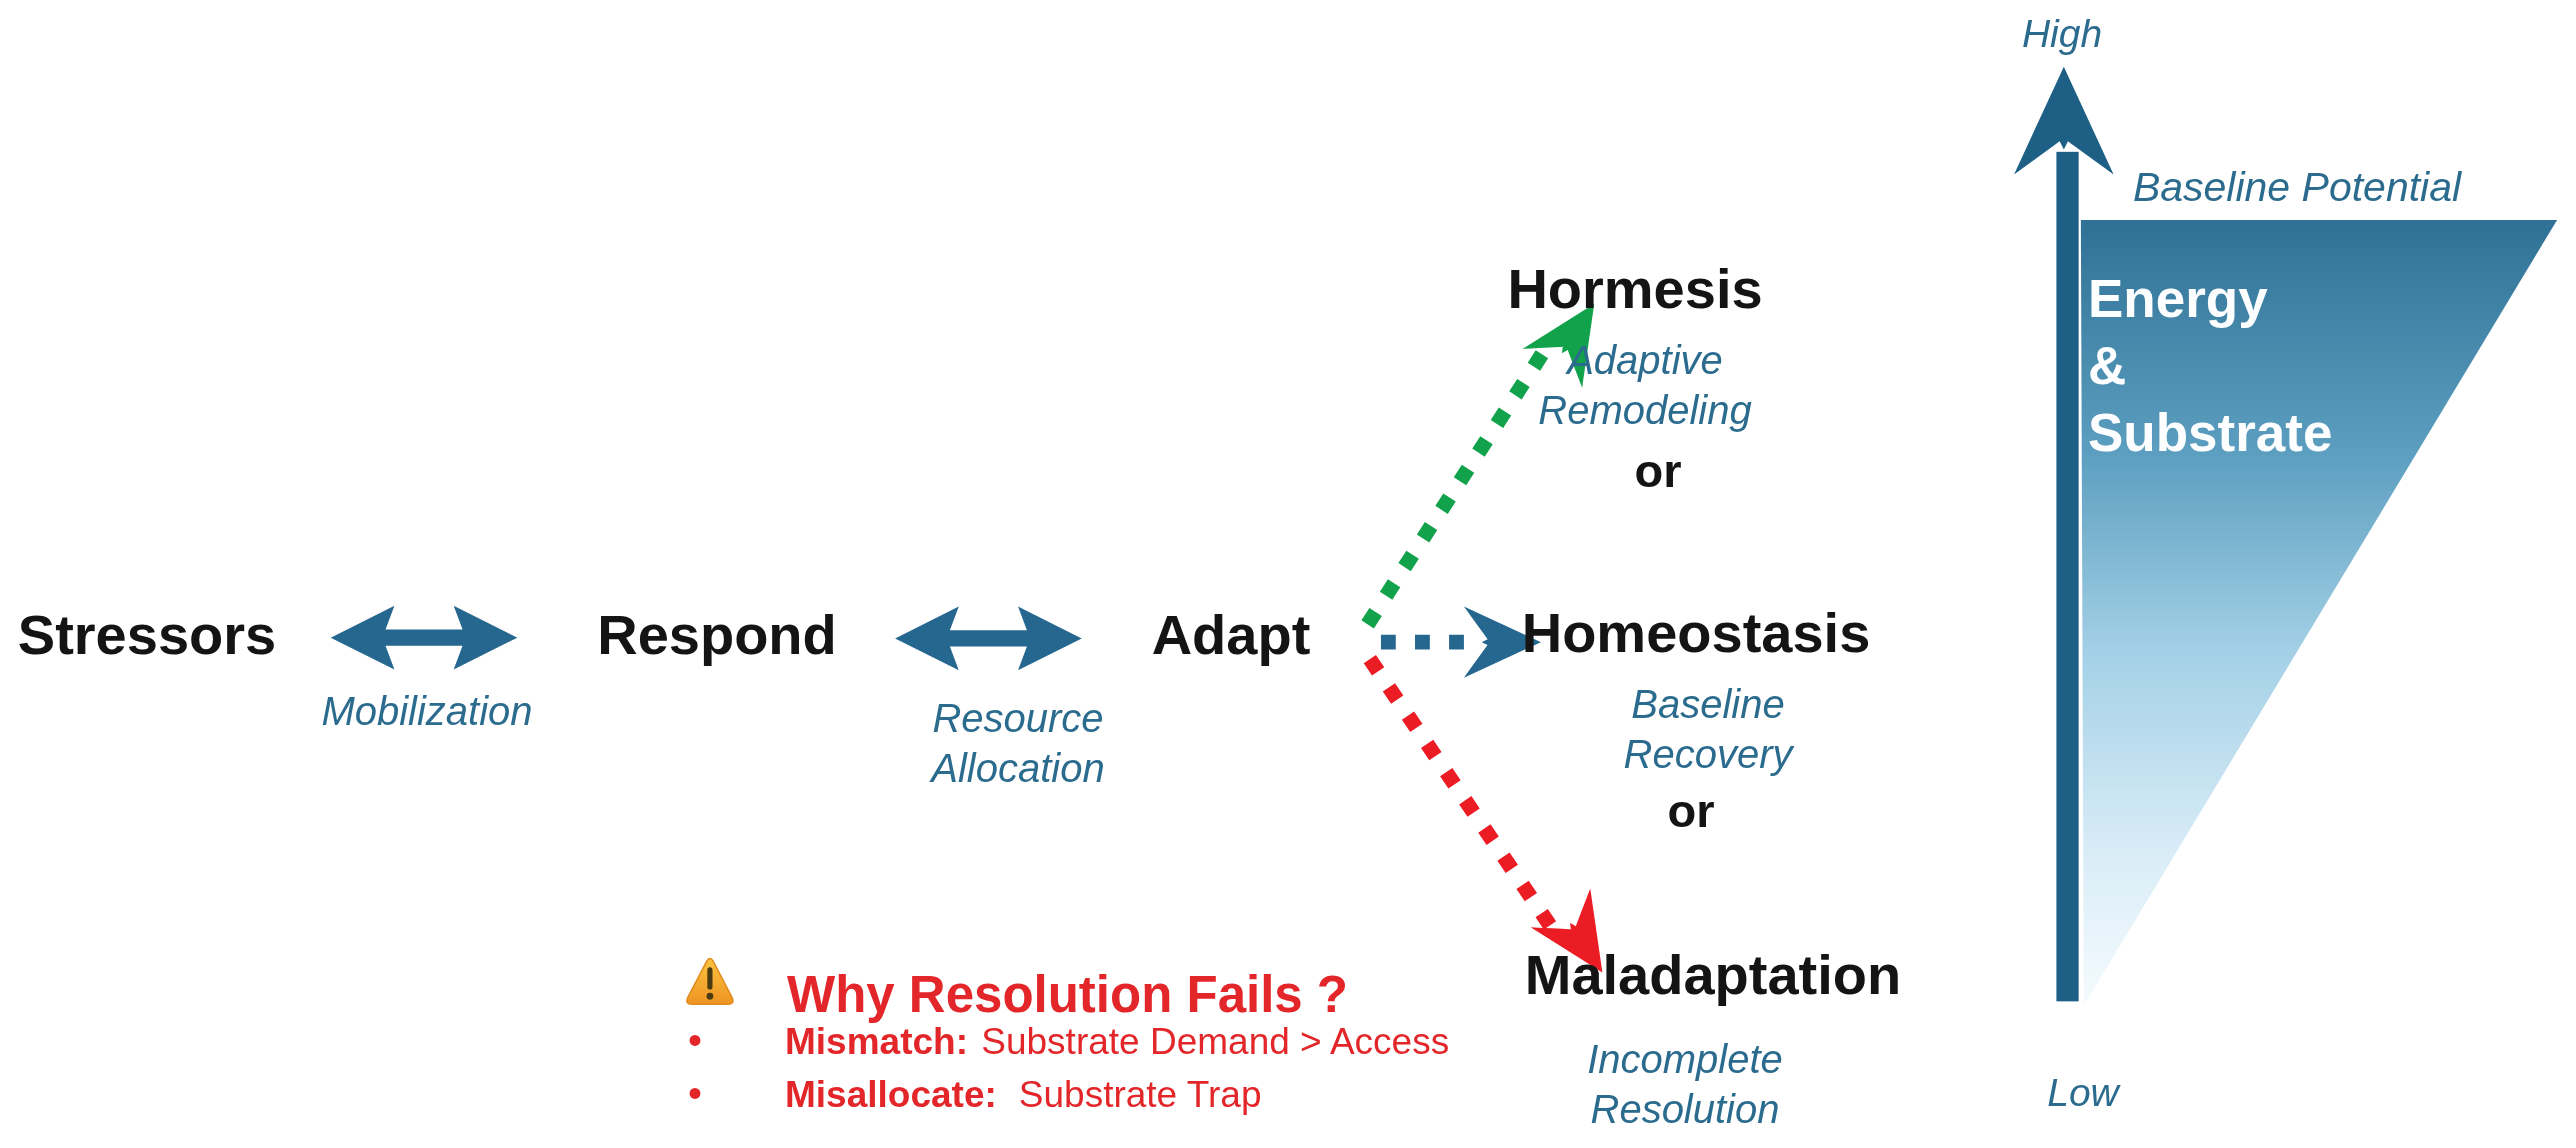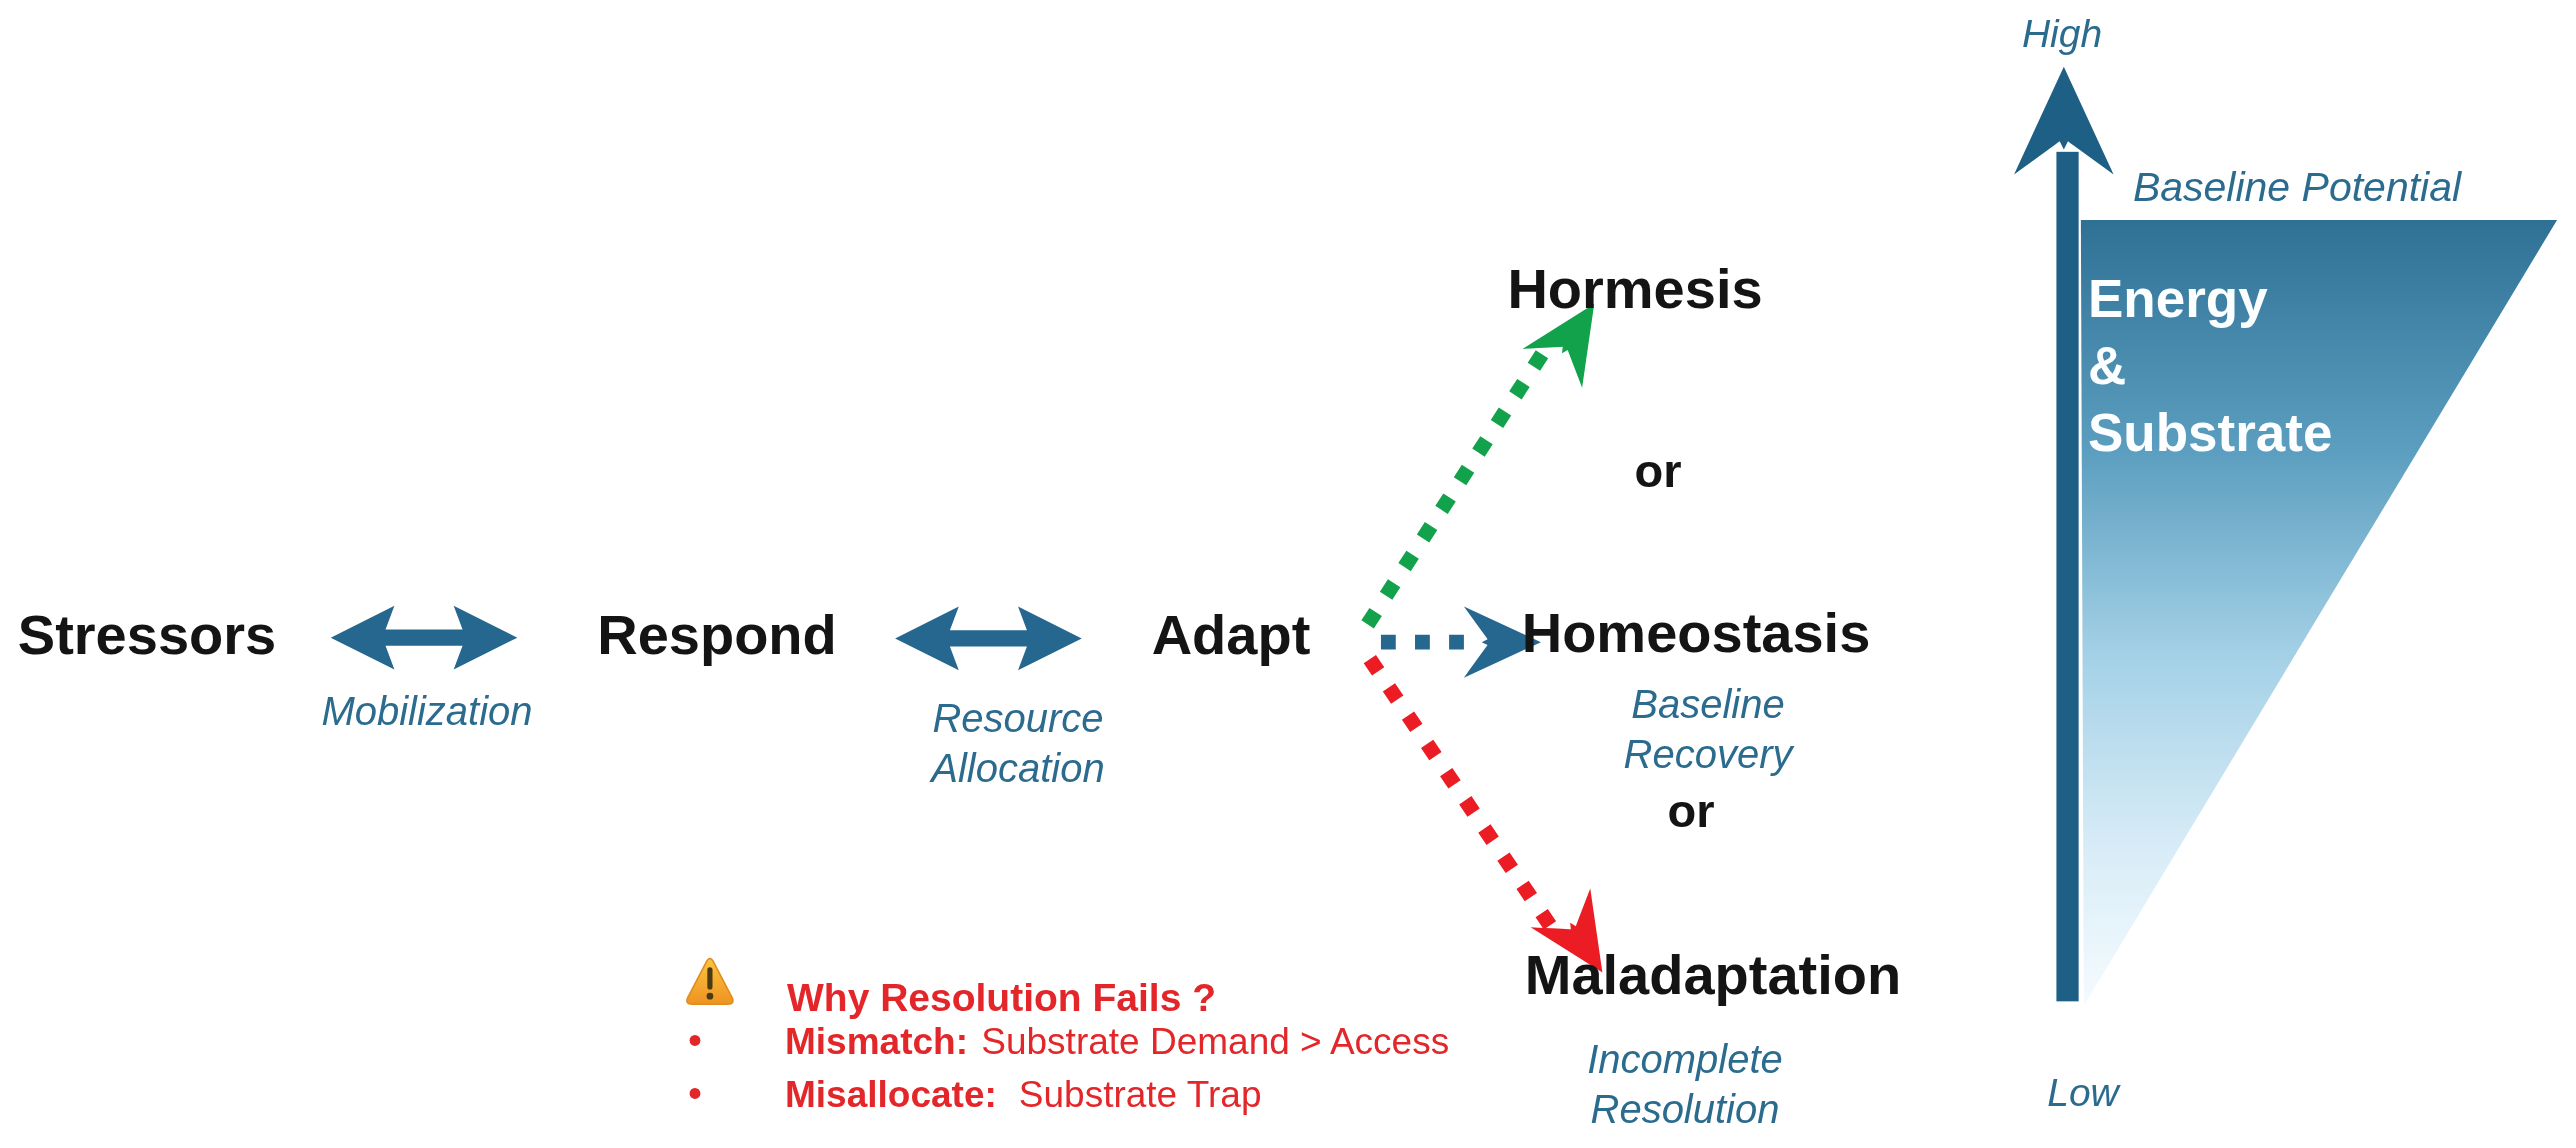--- a/index.html
+++ b/index.html
@@ -18,22 +18,22 @@
   }
   .or-label{font-size:47px;font-weight:700;color:var(--text-black,#141414);}
   .axis-label{font-size:39px;font-style:italic;color:var(--teal-text,#2b6b8e);}
   .axis-title{font-size:41px;font-style:italic;color:var(--teal-text,#2b6b8e);}
   .tri-text{
     position:absolute;left:2088px;top:265px;color:#fdfeff;font-size:53px;font-weight:700;
     line-height:67px;text-align:left;
   }
   .tri-text span{display:block;}
   .warn-title{
-    position:absolute;left:787px;top:965px;font-size:39px;font-weight:700;
-    color:var(--warning-red,#e32629);white-space:nowrap;margin-top:11px;
+    position:absolute;left:787px;top:965px;font-size:51px;font-weight:700;
+    color:var(--warning-red,#e32629);white-space:nowrap;
   }
   .bullet-row{
     position:absolute;display:flex;align-items:baseline;white-space:nowrap;
     color:var(--warning-red,#e32629);font-size:37px;
   }
   .bullet-dot{font-size:40px;width:44px;}
   .bullet-term{font-weight:700;margin-left:53px;}
   .bullet-detail{margin-left:13.3px;}
 </style>
 </head>
@@ -85,20 +85,24 @@
   <div class="center-label main-label" style="left:147px;top:602px;">Stressors</div>
   <div class="center-label sub-label" style="left:427px;top:686px;">Mobilization</div>
   <div class="center-label main-label" style="left:717px;top:602px;">Respond</div>
   <div class="center-label sub-label" style="left:1018px;top:693px;">
     <span style="display:block">Resource</span>
     <span style="display:block">Allocation</span>
   </div>
   <div class="center-label main-label" style="left:1231px;top:602px;">Adapt</div>
 
   <div class="center-label main-label" style="left:1635px;top:256px;">Hormesis</div>
+  <div class="center-label sub-label" style="left:1645px;top:335px;">
+    <span style="display:block">Adaptive</span>
+    <span style="display:block">Remodeling</span>
+  </div>
   <div class="center-label or-label" style="left:1658px;top:443px;">or</div>
 
   <div class="center-label main-label" style="left:1696px;top:600px;">Homeostasis</div>
   <div class="center-label sub-label" style="left:1676px;top:679px;margin-left:32px;">
     <span style="display:block">Baseline</span>
     <span style="display:block">Recovery</span>
   </div>
   <div class="center-label or-label" style="left:1691px;top:783px;">or</div>
 
   <div class="center-label main-label" style="left:1713px;top:942px;">Maladaptation</div>

